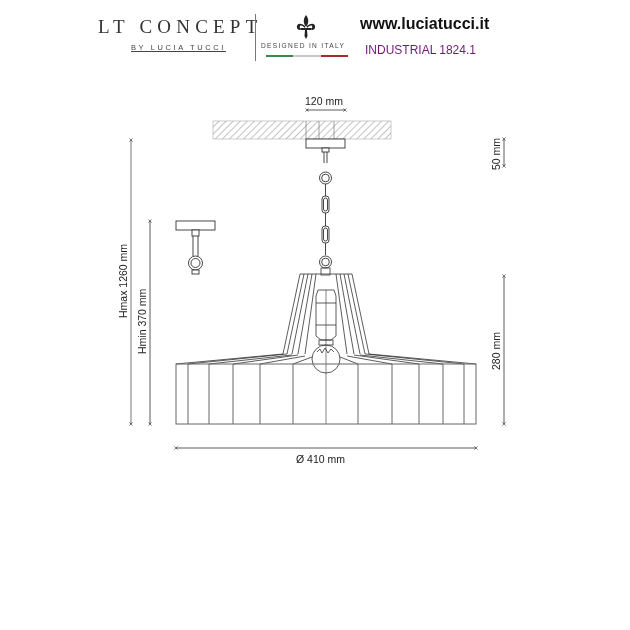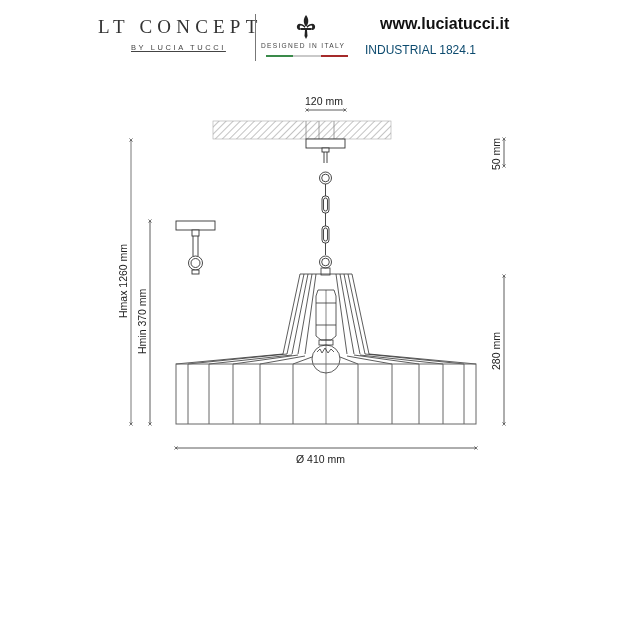--- a/index.html
+++ b/index.html
@@ -4,22 +4,22 @@
 <style>
   html, body { margin:0; padding:0; background:#ffffff; }
   body { width:630px; height:630px; position:relative; overflow:hidden; font-family:"Liberation Sans", sans-serif; color:#222; }
   .abs { position:absolute; }
   .brand-title { left:98px; top:16px; font-family:"Liberation Serif", serif; font-size:19px; letter-spacing:5.2px; color:#333; white-space:nowrap; }
   .brand-sub { left:131px; top:43px; font-size:7.5px; letter-spacing:2.6px; color:#444; white-space:nowrap;text-decoration:underline; }
   .brand-divider { left:255px; top:14px; width:1px; height:47px; background:#777; }
   .designed { left:261px; top:42px; font-size:6.6px; letter-spacing:1.3px; color:#444; white-space:nowrap; }
   .flag { left:266px; top:55px; width:82px; height:2px; display:flex; }
   .flag span { flex:1; }
-  .website { left:380px; top:15px; font-size:16px; font-weight:bold; color:#111; white-space:nowrap; }
-  .model { left:365px; top:43px; font-size:12px; color:#0c4a6e; white-space:nowrap; }
+  .website { left:360px; top:15px; font-size:16px; font-weight:bold; color:#111; white-space:nowrap; }
+  .model { left:365px; top:43px; font-size:12px; color:#701a75; white-space:nowrap; }
   svg.drawing { position:absolute; left:0; top:0; }
   .dim { font-family:"Liberation Sans", sans-serif; font-size:10.5px; fill:#222; }
 </style>
 </head>
 <body>
 
 <div class="abs brand-title">LT CONCEPT</div>
 <div class="abs brand-sub">BY LUCIA TUCCI</div>
 <div class="abs brand-divider"></div>
 

